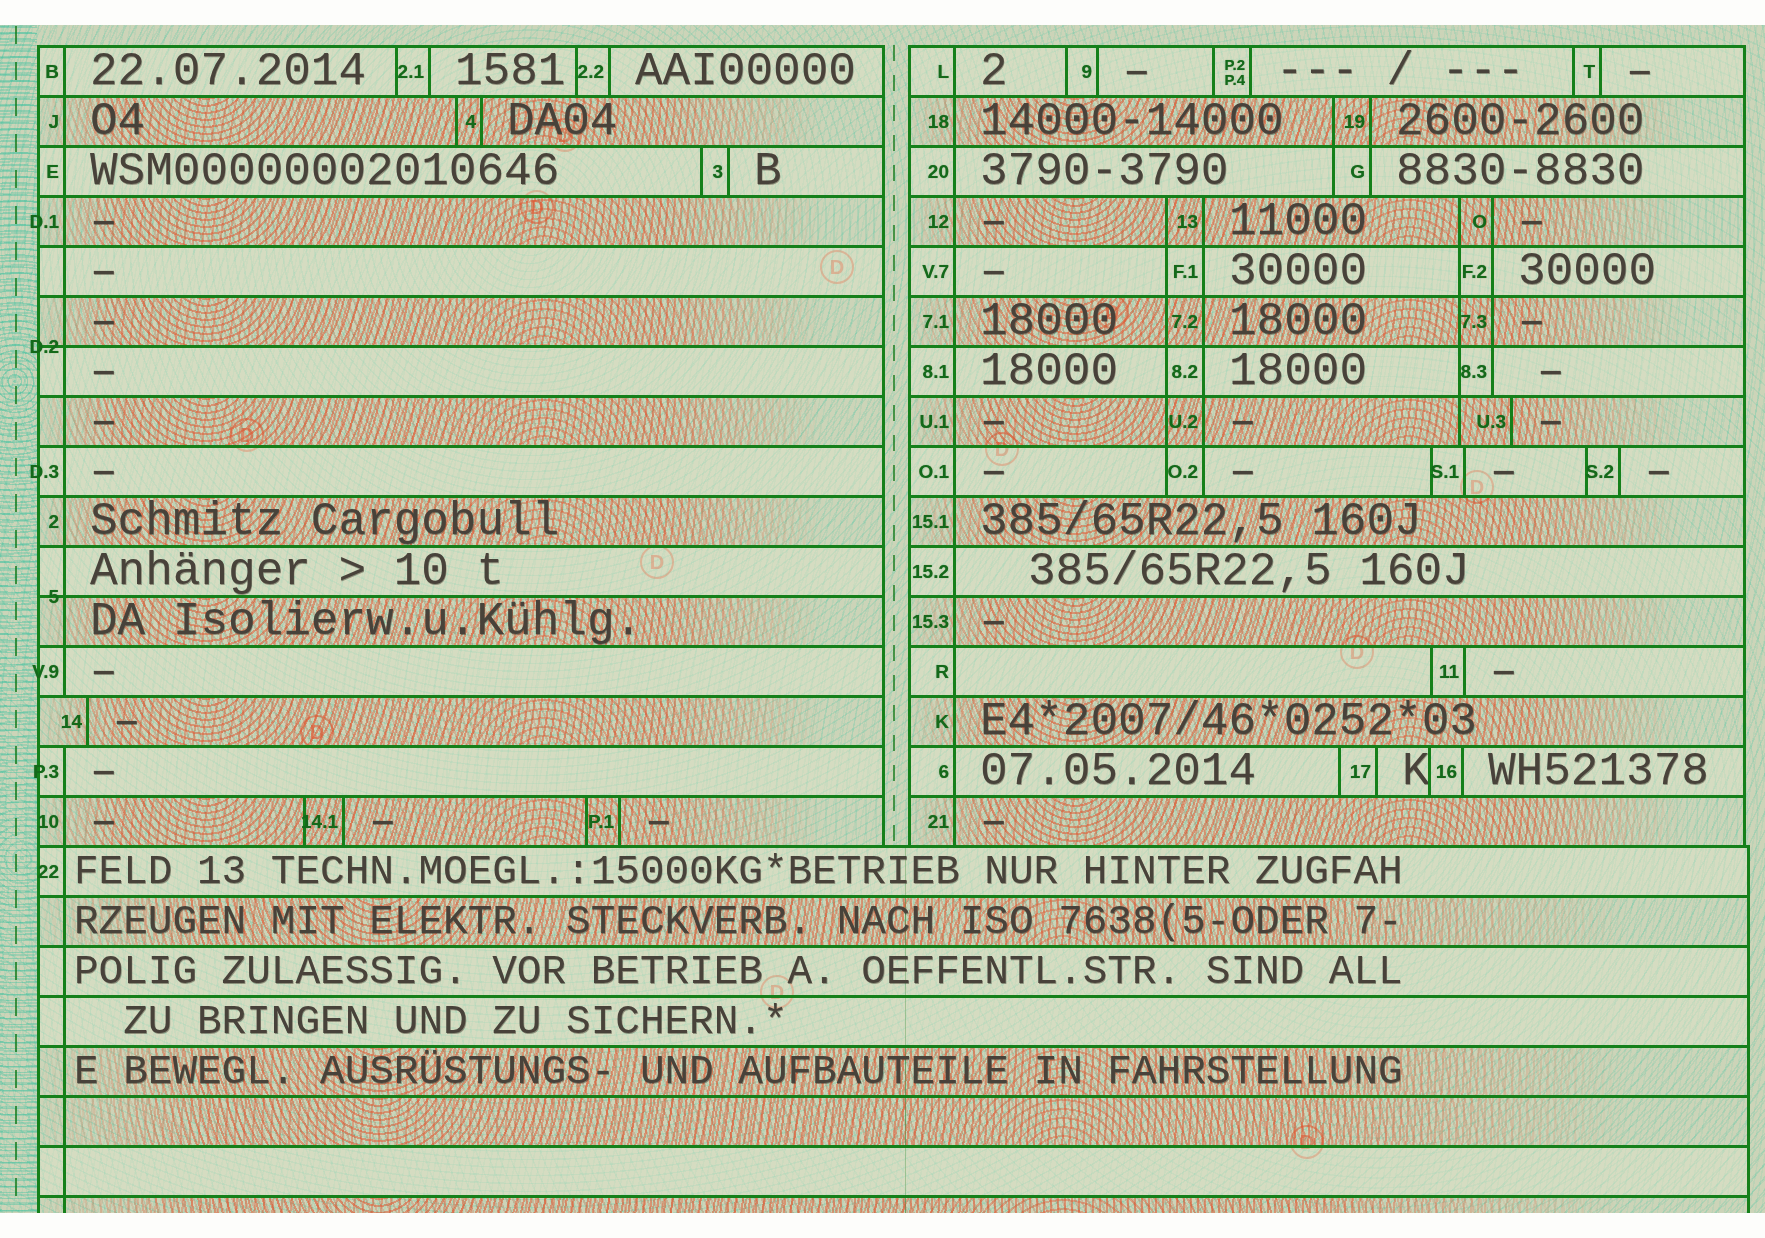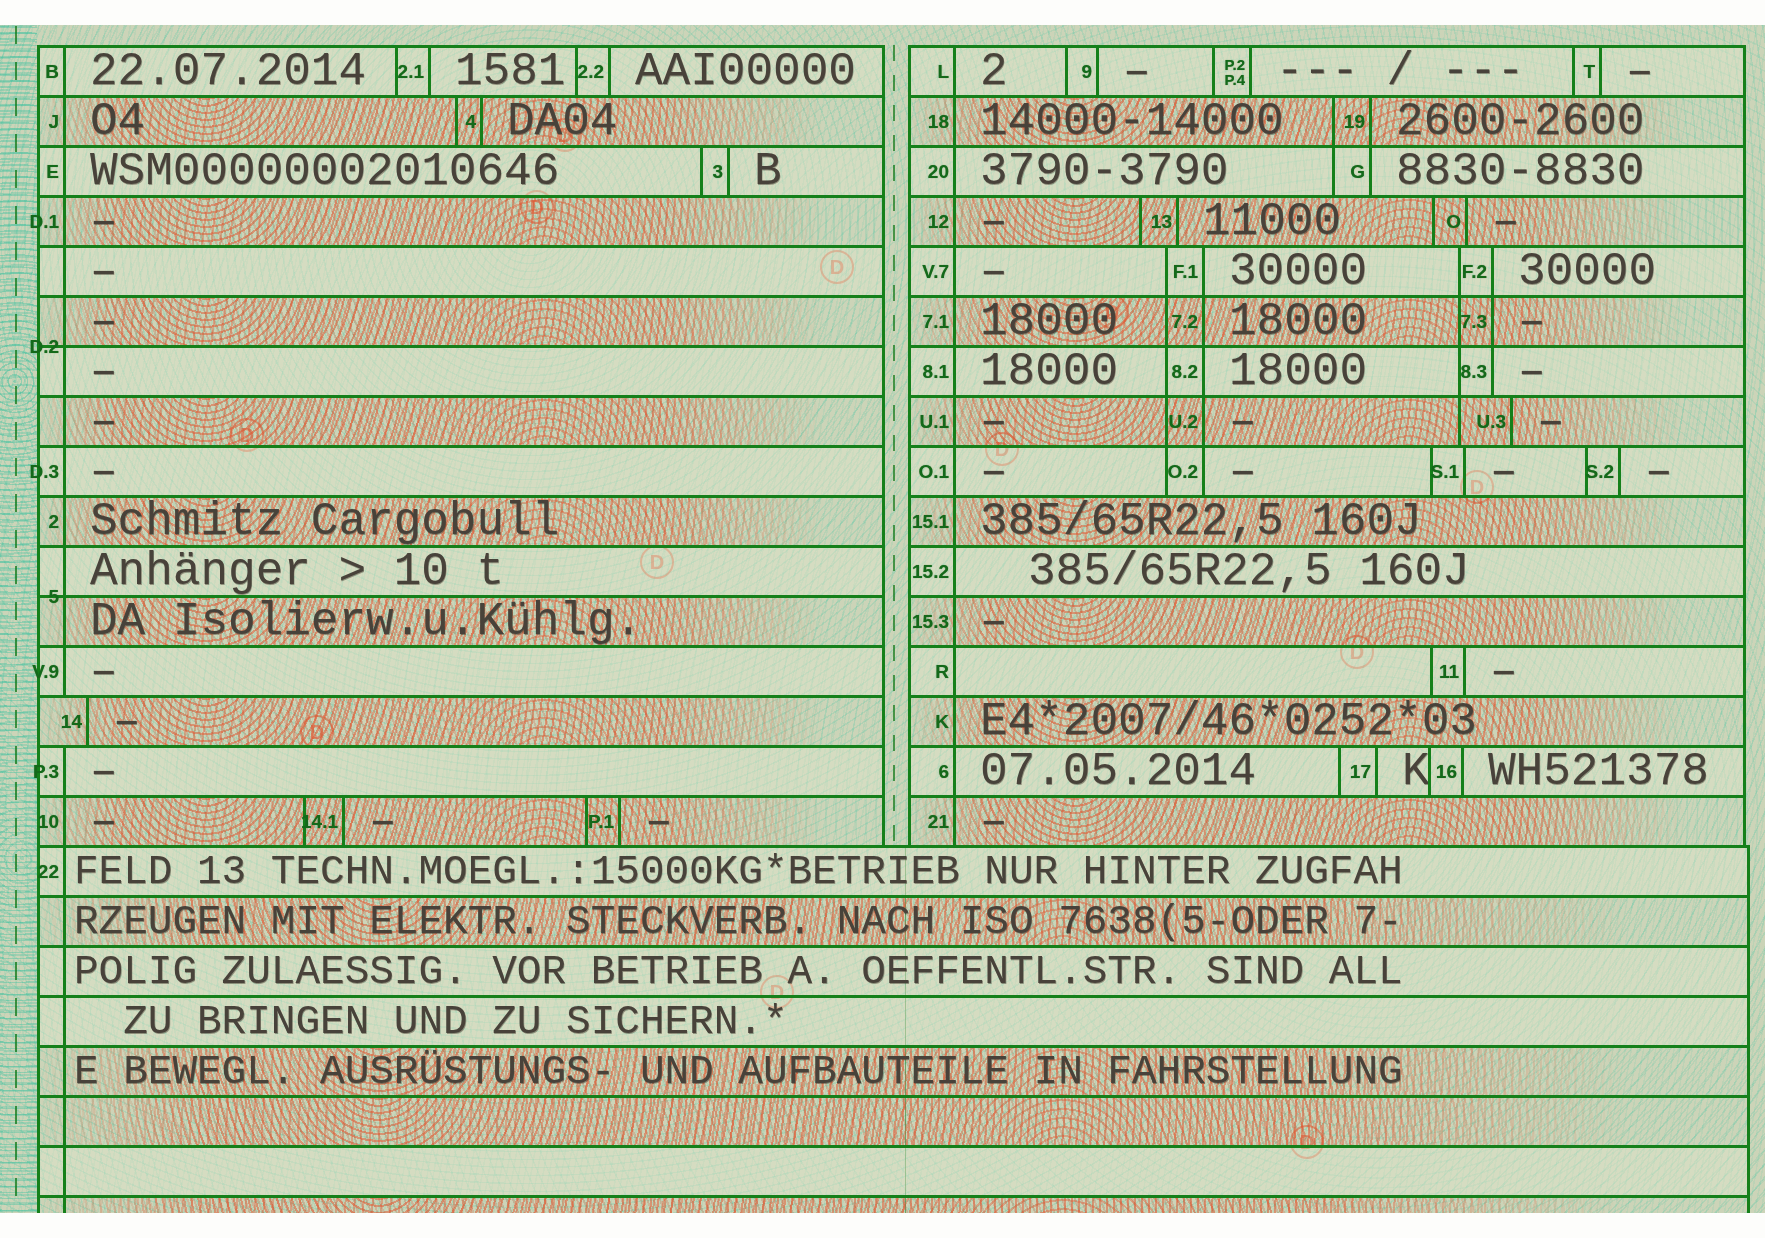--- a/index.html
+++ b/index.html
@@ -313,21 +313,21 @@
           <div class="val">3790-3790</div>
         </div>
         <div class="cell" style="flex: 1 1 0%;">
           <div class="lab" style="width: 40px;">
             <span>G</span>
           </div>
           <div class="val">8830-8830</div>
         </div>
       </div>
       <div class="frow red">
-        <div class="cell" style="width: 231px;">
+        <div class="cell" style="width: 257px;">
           <div class="lab" style="width: 48px;">
             <span>12</span>
           </div>
           <div class="val">–</div>
         </div>
         <div class="cell" style="width: 293px;">
           <div class="lab" style="width: 40px;">
             <span>13</span>
           </div>
           <div class="val">11000</div>
@@ -385,21 +385,21 @@
             <span>8.1</span>
           </div>
           <div class="val">18000</div>
         </div>
         <div class="cell" style="width: 293px;">
           <div class="lab" style="width: 40px;">
             <span>8.2</span>
           </div>
           <div class="val">18000</div>
         </div>
-        <div class="cell" style="flex: 1 1 0%;">
+        <div class="cell" style="flex: 1 1 0%; gap: 19px;">
           <div class="lab" style="width: 36px;">
             <span>8.3</span>
           </div>
           <div class="val">–</div>
         </div>
       </div>
       <div class="frow red">
         <div class="cell" style="width: 257px;">
           <div class="lab" style="width: 48px;">
             <span>U.1</span>

